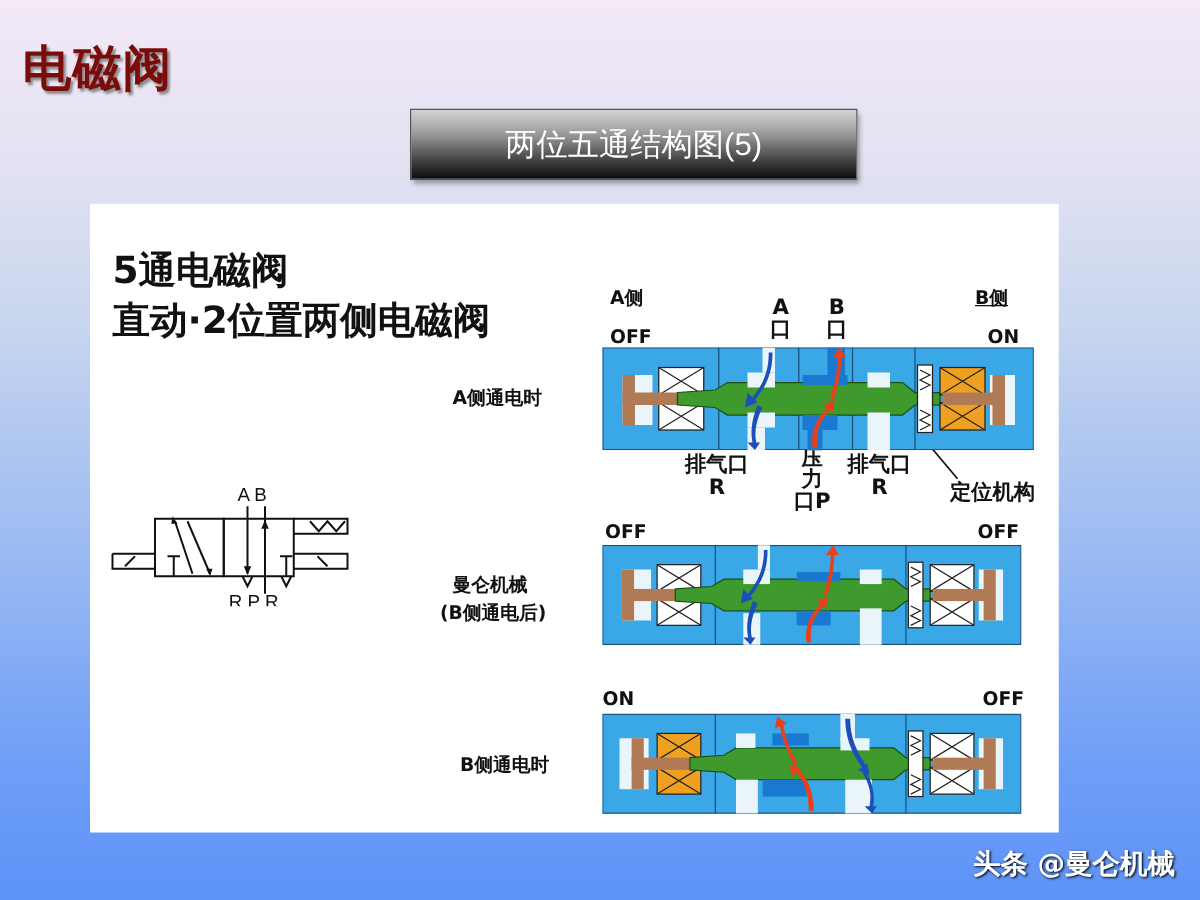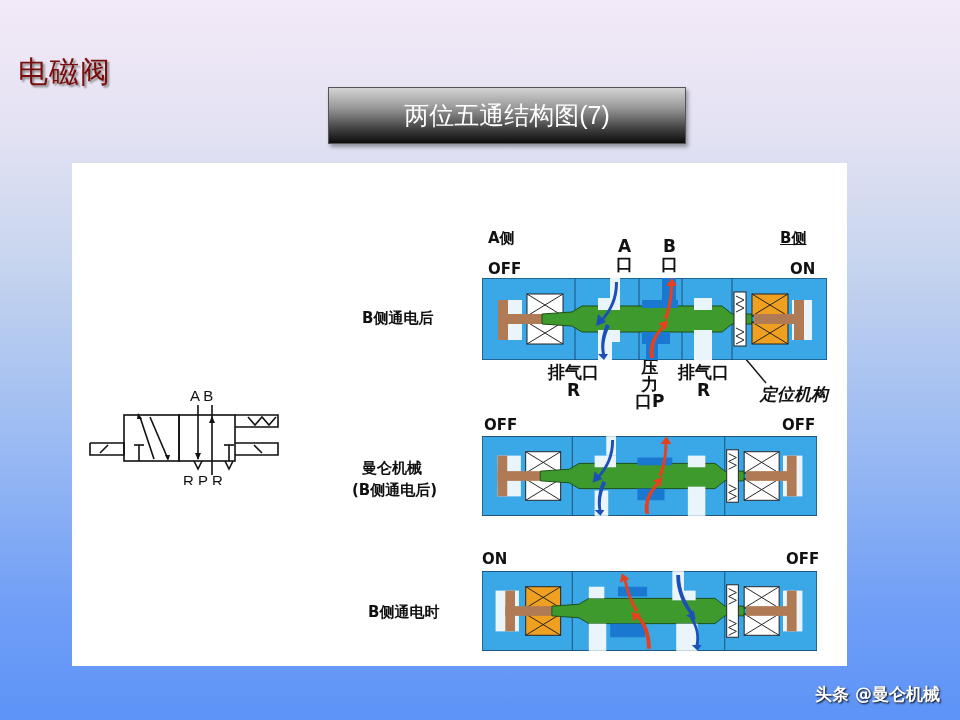--- a/index.html
+++ b/index.html
@@ -2,49 +2,51 @@
 <html><head>
 <meta charset="utf-8">
 <style>
   html,body{margin:0;padding:0;}
   body{
     width:960px;height:720px;overflow:hidden;position:relative;
     background:linear-gradient(to bottom,#f3e9f7 0%,#e3e2f3 18%,#c9d6ee 35%,#9dbcf2 60%,#6f9ef7 85%,#5d93f7 100%);
     font-family:"DejaVu Sans","Liberation Sans",sans-serif;
   }
   .slide-title{
-    position:absolute;left:18px;top:52px;font-size:30px;font-weight:normal;
+    position:absolute;left:18px;top:28px;font-size:39px;font-weight:bold;
     color:#7a0c0c;text-shadow:2px 2px 2px #8a8a8a;font-family:"DejaVu Serif",serif;letter-spacing:1px;
   }
   .subtitle-box{
     position:absolute;left:328px;top:87px;width:356px;height:55px;
     background:linear-gradient(to bottom,#d4d4d4 0%,#9a9a9a 35%,#4a4a4a 70%,#0c0c0c 100%);
     border:1px solid #555;box-shadow:2px 3px 4px rgba(0,0,0,0.35);
     color:#fff;font-size:25px;display:flex;align-items:center;justify-content:center;
     font-family:"Liberation Sans","DejaVu Sans",sans-serif;
   }
   .panel{position:absolute;left:72px;top:163px;width:775px;height:503px;background:#fff;}
   .big-title{position:absolute;left:18px;font-size:30px;font-weight:bold;color:#111;line-height:36px;white-space:nowrap;}
   .lbl{position:absolute;font-size:15px;font-weight:bold;color:#111;white-space:nowrap;line-height:18px;}
   .lbl-c{text-align:center;}
   .valve{position:absolute;left:410px;}
   .watermark{
-    position:absolute;right:20px;bottom:14px;font-size:17px;color:#fff;font-weight:bold;
+    position:absolute;right:20px;bottom:14px;font-size:22px;color:#fff;font-weight:bold;
     text-shadow:1px 1px 2px #000;
   }
 </style>
 </head>
 <body>
 
 <div class="slide-title">电磁阀</div>
 <div class="subtitle-box">
-  <span>两位五通结构图(7)</span>
+  <span>两位五通结构图(5)</span>
 </div>
 
 <div class="panel">
+  <div class="big-title" style="top:36px;">5通电磁阀</div>
+  <div class="big-title" style="top:76px;">直动·2位置两侧电磁阀</div>
 
   <svg style="position:absolute;left:16px;top:222px;" width="200" height="100" viewBox="0 0 200 100">
     <g fill="none" stroke="#111" stroke-width="1.6">
       <rect x="36" y="30" width="55" height="46"></rect>
       <rect x="91" y="30" width="56" height="46"></rect>
       <polyline points="2,58 36,58 36,70 2,70 2,58"></polyline>
       <line x1="12" y1="68" x2="20" y2="60"></line>
       <polyline points="147,30 190,30 190,42 147,42"></polyline>
       <polyline points="160,32 167,40 174,32 181,40 188,32"></polyline>
       <polyline points="147,58 190,58 190,70 147,70"></polyline>
@@ -69,29 +71,29 @@
   </svg>
 
   <div class="lbl" style="left:416px;top:66px;">A侧</div>
   <div class="lbl" style="left:708px;top:66px;text-decoration:underline;">B侧</div>
   <div class="lbl" style="left:416px;top:97px;">OFF</div>
   <div class="lbl" style="left:718px;top:97px;">ON</div>
   <div class="lbl lbl-c" style="left:544px;top:74px;white-space:pre-line;font-size:17px;">A
 口</div>
   <div class="lbl lbl-c" style="left:589px;top:74px;white-space:pre-line;font-size:17px;">B
 口</div>
-  <div class="lbl" style="left:290px;top:146px;">B侧通电后</div>
+  <div class="lbl" style="left:290px;top:146px;">A侧通电时</div>
   <div class="lbl lbl-c" style="left:476px;top:200px;white-space:pre-line;font-size:17px;">排气口
 R</div>
   <div class="lbl lbl-c" style="left:563px;top:196px;white-space:pre-line;font-size:17px;line-height:17px;">压
 力
 口P</div>
   <div class="lbl lbl-c" style="left:606px;top:200px;white-space:pre-line;font-size:17px;">排气口
 R</div>
-  <div class="lbl" style="left:688px;top:222px;font-size:17px;font-style:italic;">定位机构</div>
+  <div class="lbl" style="left:688px;top:222px;font-size:17px;">定位机构</div>
   <svg style="position:absolute;left:660px;top:180px;" width="40" height="44">
       <line x1="2" y1="2" x2="34" y2="40" stroke="#111" stroke-width="1.4"></line>
     </svg>
 
   <div class="lbl" style="left:412px;top:253px;">OFF</div>
   <div class="lbl" style="left:710px;top:253px;">OFF</div>
   <div class="lbl" style="left:290px;top:296px;">曼仑机械</div>
   <div class="lbl" style="left:280px;top:318px;">(B侧通电后)</div>
 
   <div class="lbl" style="left:410px;top:387px;">ON</div>

